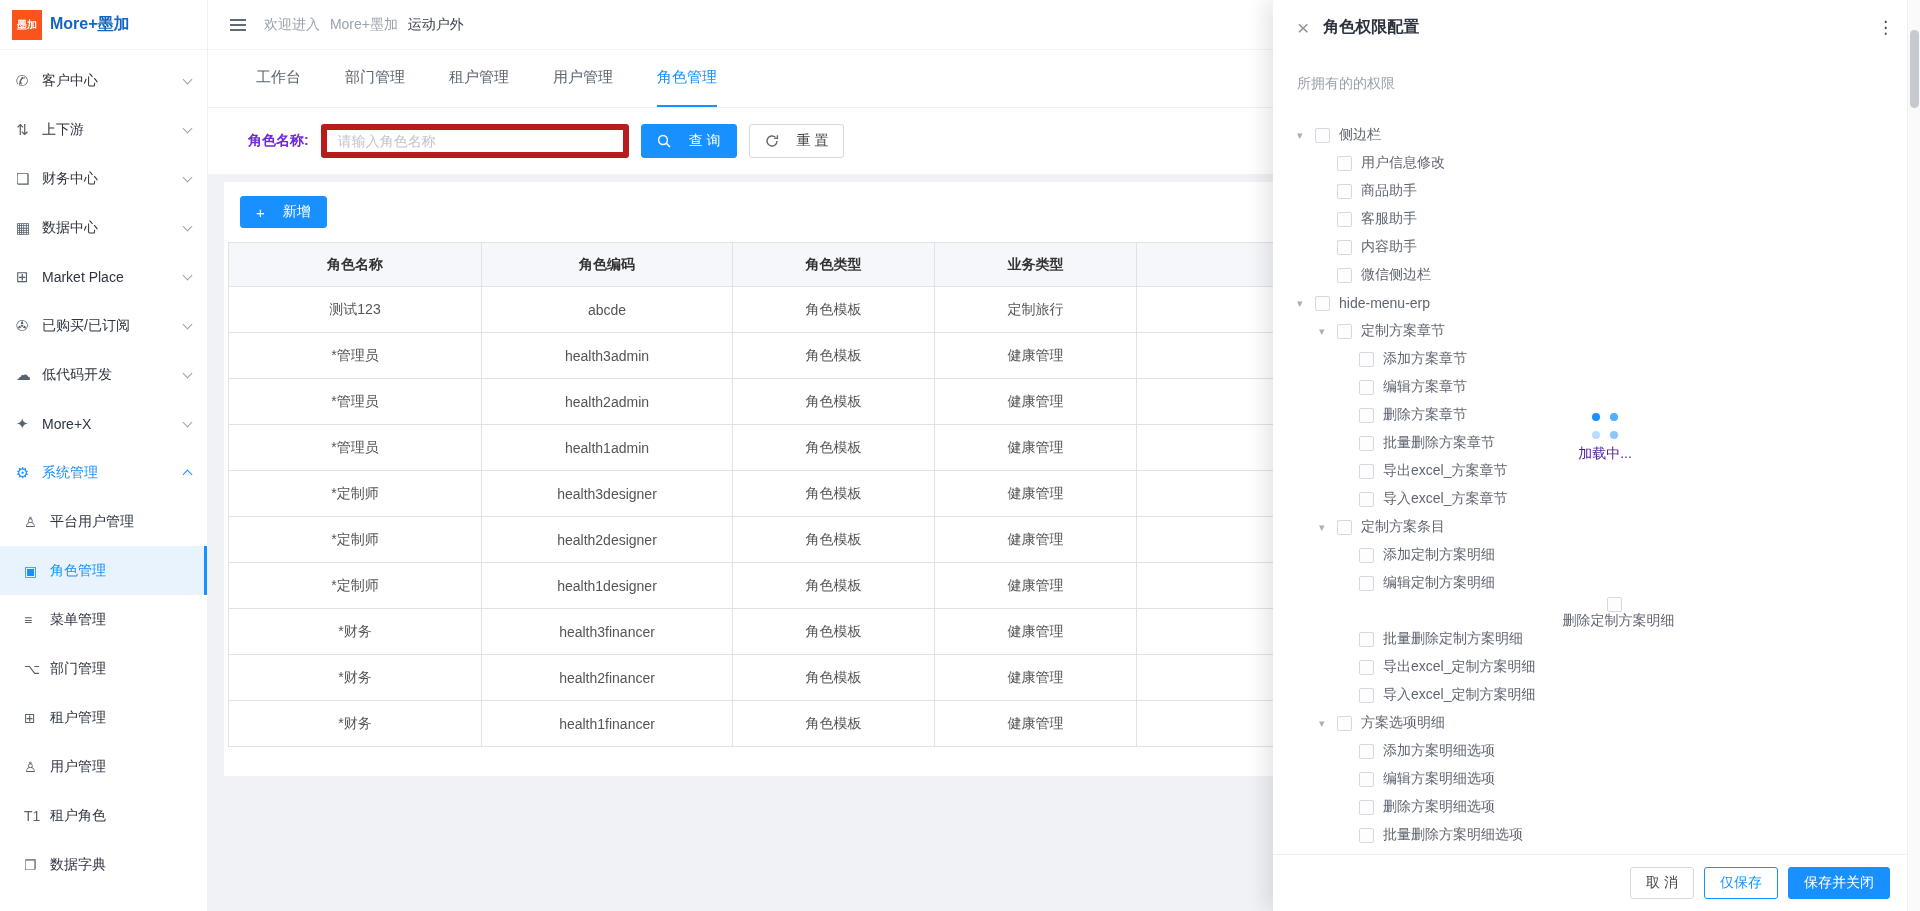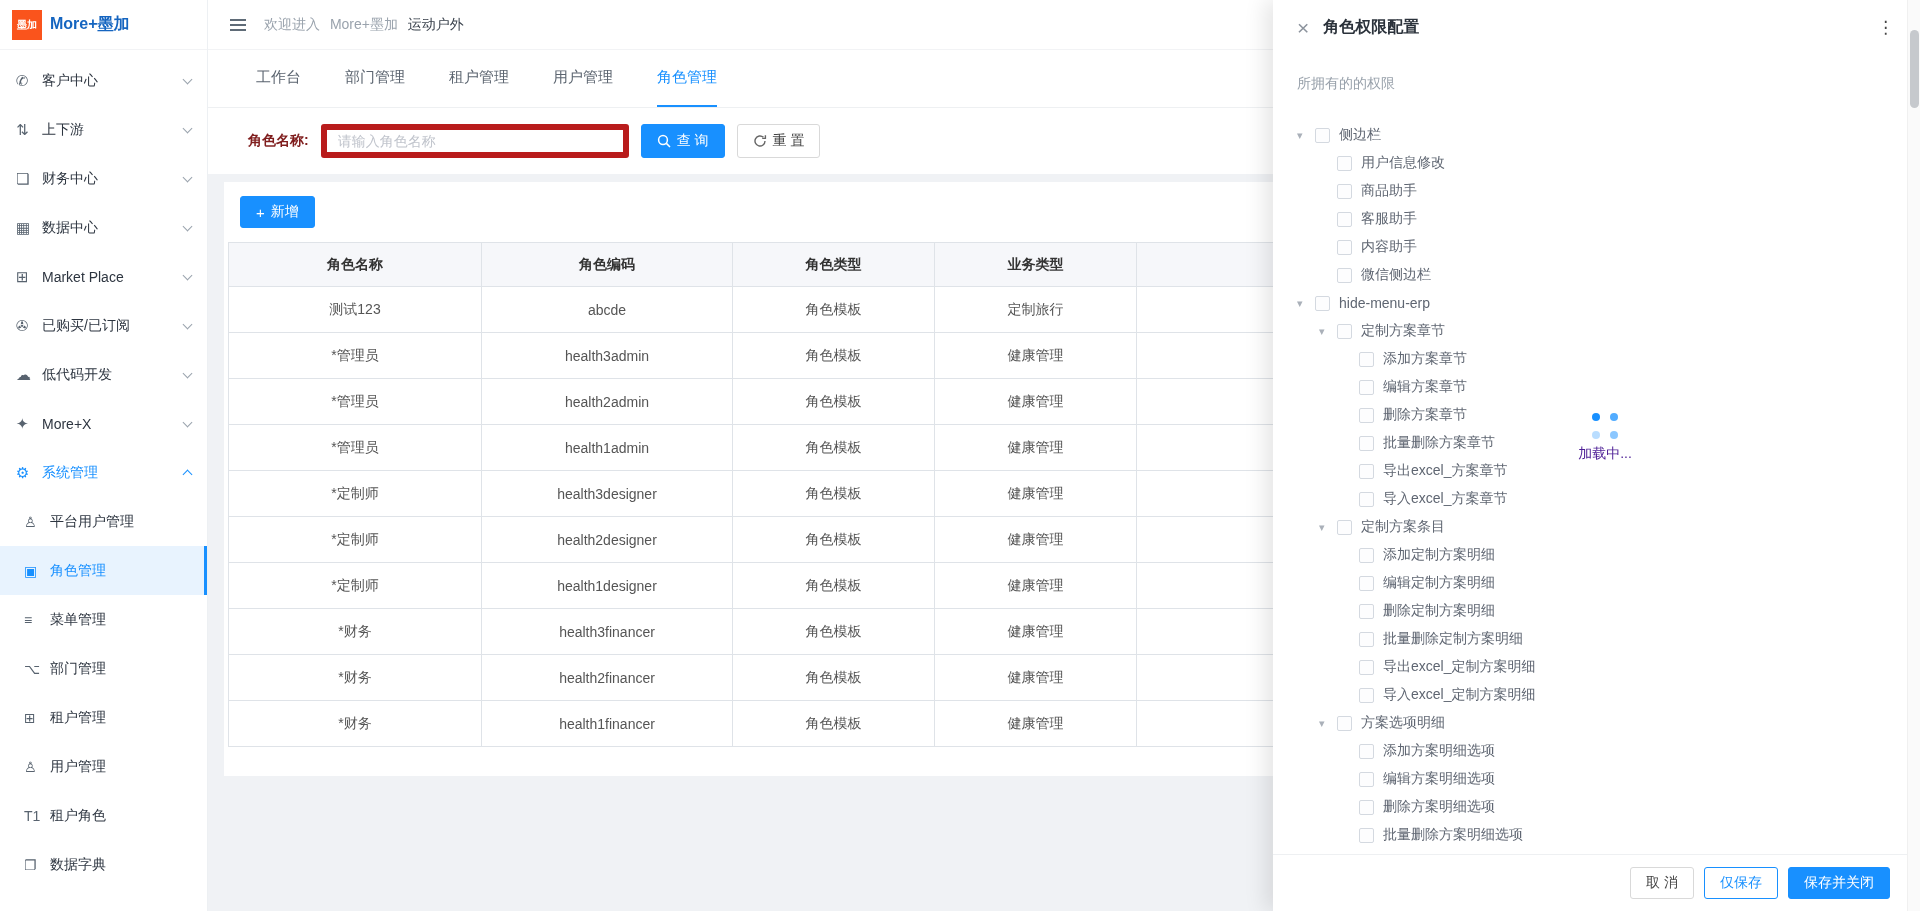--- a/index.html
+++ b/index.html
@@ -32,24 +32,24 @@
   .crumb { font-size:14px; white-space:nowrap; }
   .crumb .grey { color:#9aa3ad; }
   .crumb .dark { color:#3a424d; margin-left:6px; }
   .tabsbar { position:absolute; left:208px; top:50px; right:0; height:58px; background:#fff; border-bottom:1px solid #eef0f2; display:flex; align-items:stretch; padding-left:48px; z-index:5; }
   .tab { display:flex; align-items:center; margin-right:44px; font-size:15px; color:#5c6570; cursor:pointer; border-bottom:2px solid transparent; }
   .tab.active { color:#1890ff; border-bottom-color:#1890ff; font-weight:500; }
 
   
   .content { position:absolute; left:208px; top:108px; right:0; bottom:0; background:#f0f2f5; }
   .search-bar { background:#fff; height:66px; display:flex; align-items:center; padding-left:40px; gap:12px; }
-  .search-label { color:#7f1d1d; font-weight:600; }
+  .search-label { color:#6d28d9; font-weight:600; }
   .search-input { width:308px; height:34px; border:6px solid #b91c1c; border-radius:3px; padding:0 11px; font-size:14px; color:#333; outline:none; font-family:inherit; }
   .search-input::placeholder { color:#c0c4cc; }
-  .btn { display:inline-flex; align-items:center; justify-content:center; gap:6px; height:34px; padding:0 15px; border-radius:3px; font-size:14px; cursor:pointer; border:1px solid transparent; background:#fff; font-family:inherit; }
+  .btn { display:inline-flex; align-items:center; justify-content:center; gap:18px; height:34px; padding:0 15px; border-radius:3px; font-size:14px; cursor:pointer; border:1px solid transparent; background:#fff; font-family:inherit; }
   .btn-primary { background:#1890ff; border-color:#1890ff; color:#fff; }
   .btn-default { border-color:#d9d9d9; color:#444; }
   .btn-ghost { border-color:#1890ff; color:#1890ff; }
   .table-card { margin:8px 16px 0; background:#fff; padding:12px 4px 16px; height:594px; }
   .add-btn { height:32px; margin:2px 0 14px 12px; }
   .plus-glyph { font-size:15px; line-height:1; }
   table { border-collapse:collapse; table-layout:fixed; width:1608px; margin-left:0; }
   th,td { border:1px solid #dfe3e8; text-align:center; font-size:14px; overflow:hidden; white-space:nowrap; }
   th { background:#f6f7fa; color:#333; font-weight:600; height:44px; }
   td { color:#555; height:46px; background:#fff; }
@@ -398,21 +398,21 @@
         <div class="tree-row" style="padding-left: 44px;">
           <span class="caret"></span>
           <span class="cb"></span>
           <span class="tree-label">添加定制方案明细</span>
         </div>
         <div class="tree-row" style="padding-left: 44px;">
           <span class="caret"></span>
           <span class="cb"></span>
           <span class="tree-label">编辑定制方案明细</span>
         </div>
-        <div class="tree-row" style="padding-left: 44px;">
+        <div class="tree-row" style="padding-left: 44px; flex-direction: column;">
           <span class="caret"></span>
           <span class="cb"></span>
           <span class="tree-label">删除定制方案明细</span>
         </div>
         <div class="tree-row" style="padding-left: 44px;">
           <span class="caret"></span>
           <span class="cb"></span>
           <span class="tree-label">批量删除定制方案明细</span>
         </div>
         <div class="tree-row" style="padding-left: 44px;">

